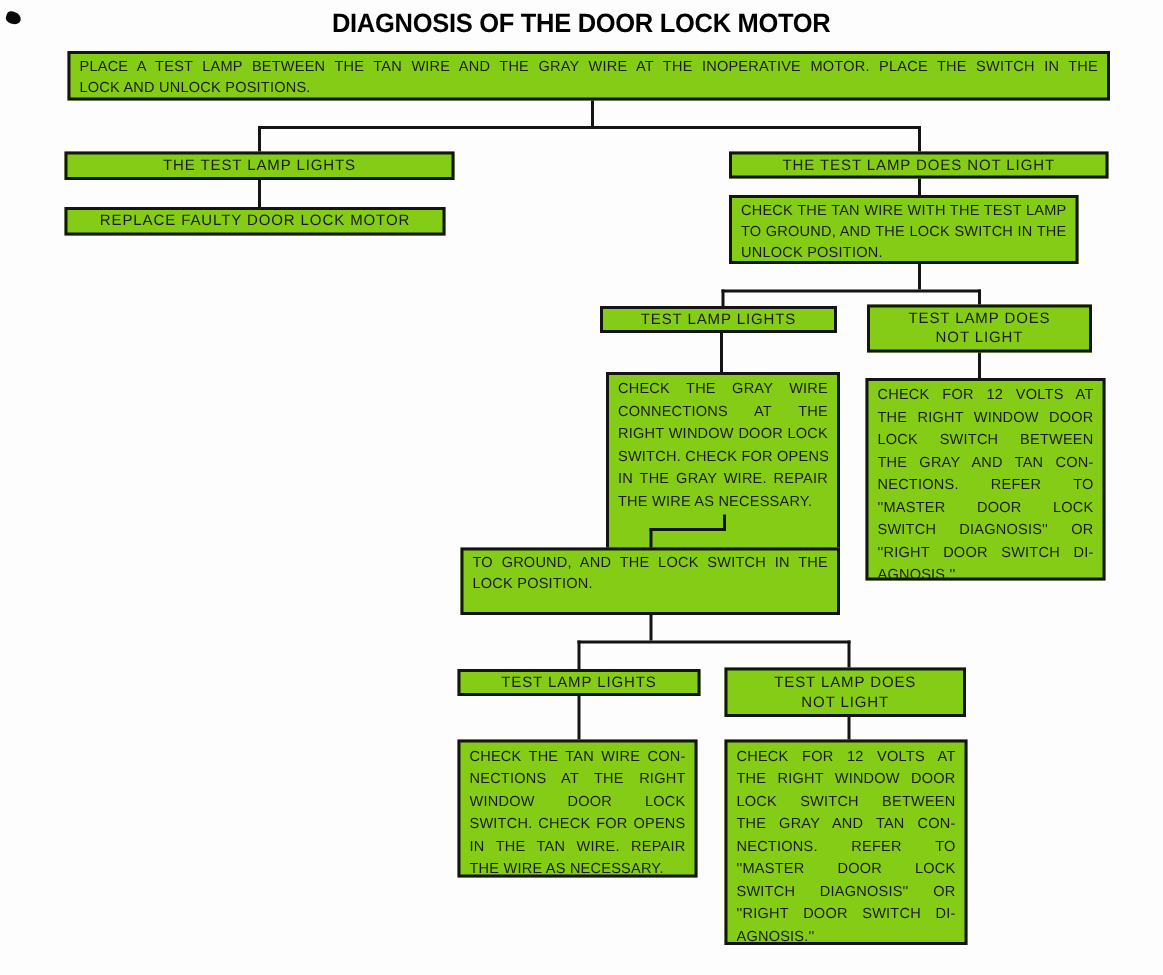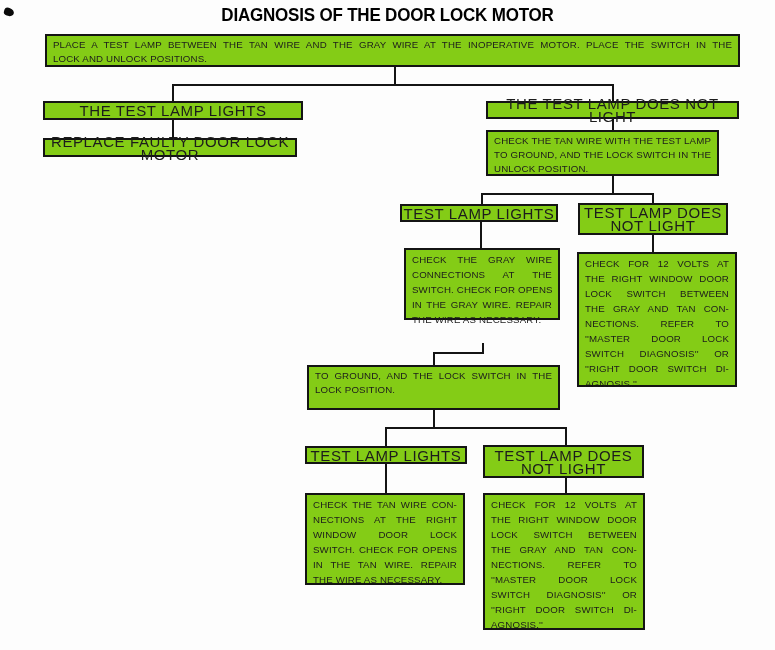--- a/index.html
+++ b/index.html
@@ -27,21 +27,21 @@
     box-sizing: border-box;
     border: 2px solid #141414;
     background: #84cc16;
     color: #1c1c1c;
   }
   
   .hdr {
     display: flex; flex-direction: column;
     align-items: center; justify-content: center;
     text-align: center;
-    font-size: 15px;
+    font-size: 10px;
     letter-spacing: 0.6px;
     line-height: 13px;
   }
   .hdr div { width: 100%; text-align: center; }
   
   .flow-text {
     font-size: 9.7px;
     letter-spacing: 0.15px;
     padding: 2px 6px;
   }
@@ -101,23 +101,24 @@
 
   <div class="node hdr" style="left:400px; top:204px; width:158px; height:18px;">
     <div>TEST LAMP LIGHTS</div>
   </div>
 
   <div class="node hdr" style="left:578px; top:203px; width:150px; height:32px;">
       <div>TEST LAMP DOES</div>
       <div class="last-line">NOT LIGHT</div>
     </div>
 
-  <div class="node flow-text lh15" style="left:404px; top:248px; width:156px; height:72px;">
+  <div class="node flow-text lh15" style="left:404px; top:248px; width:156px; height:119px;">
       <div>CHECK THE GRAY WIRE</div>
       <div>CONNECTIONS AT THE</div>
+      <div>RIGHT WINDOW DOOR LOCK</div>
       <div>SWITCH. CHECK FOR OPENS</div>
       <div>IN THE GRAY WIRE. REPAIR</div>
       <div class="last-line">THE WIRE AS NECESSARY.</div>
     </div>
 
   <div class="node flow-text lh15" style="left:577px; top:252px; width:160px; height:135px;">
       <div>CHECK FOR 12 VOLTS AT</div>
       <div>THE RIGHT WINDOW DOOR</div>
       <div>LOCK SWITCH BETWEEN</div>
       <div>THE GRAY AND TAN CON-</div>

